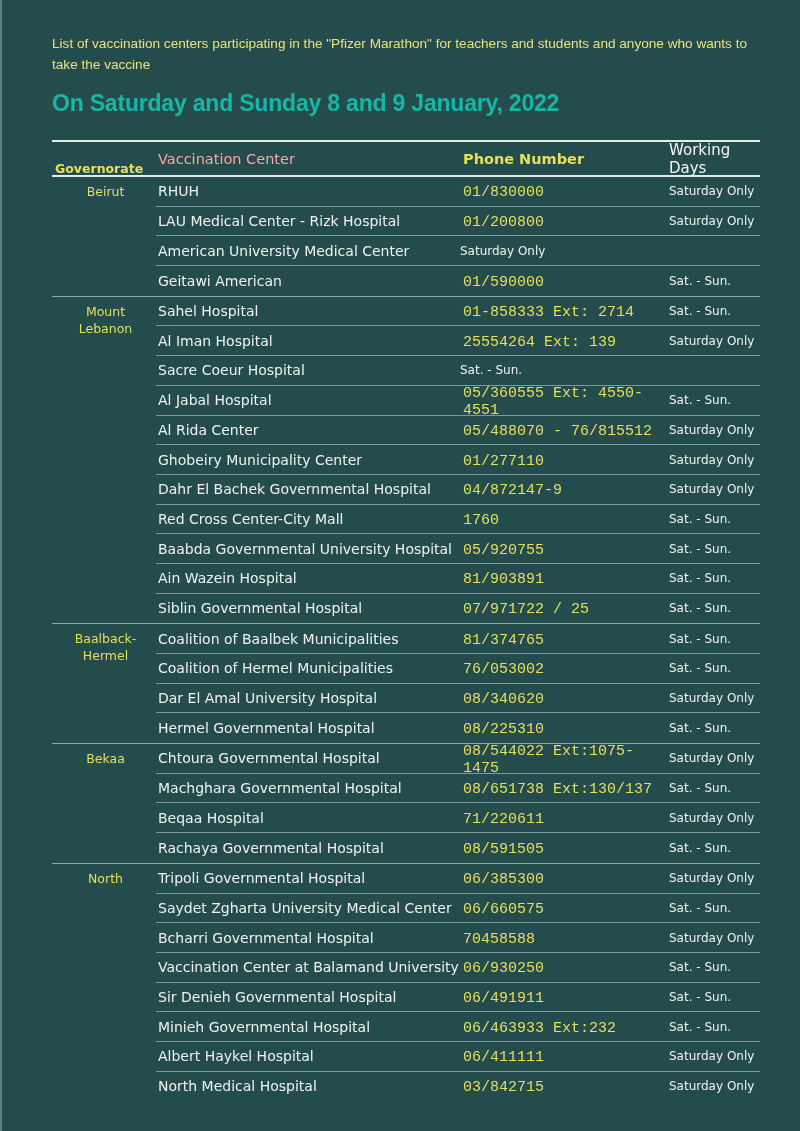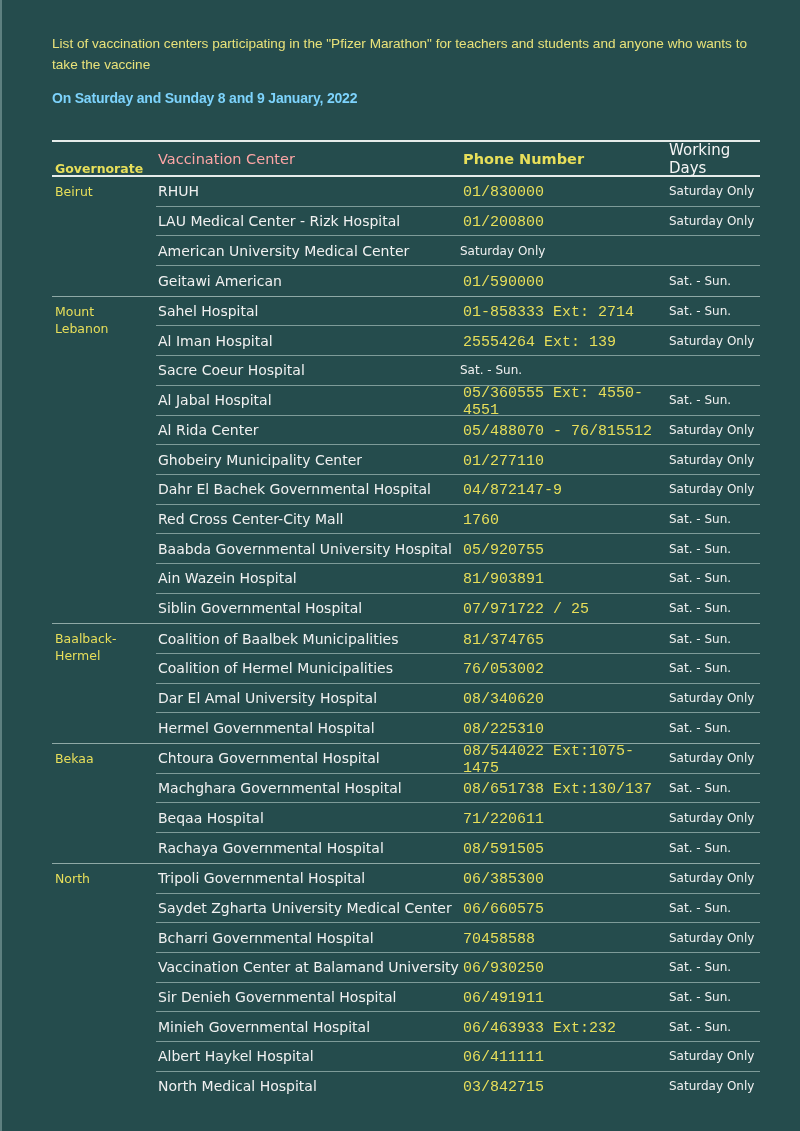--- a/index.html
+++ b/index.html
@@ -13,21 +13,21 @@
     box-sizing: border-box;
   }
   .intro {
     position: absolute; left: 50px; top: 33px; width: 720px;
     font-family: "Liberation Sans", sans-serif;
     font-size: 13.6px; line-height: 21px; color: #e9e27a;
   }
   .title {
     position: absolute; left: 50px; top: 90px;
     font-family: "Liberation Sans", sans-serif;
-    font-weight: bold; font-size: 14px; color: #7dd3fc;
+    font-weight: bold; font-size: 23px; color: #14b8a6;
     letter-spacing: -0.2px;
   }
   .table {
     position: absolute; left: 50px; top: 140px; width: 708px;
   }
   .rule-top { height: 2px; background: #e6ecea; }
   .head {
     display: flex; height: 33px; align-items: center;
     font-weight: bold; font-size: 13.5px;
   }
@@ -40,21 +40,21 @@
   .head .c-center { color: #fca5a5; font-size: 14.5px; font-weight: normal; font-family: "DejaVu Sans", sans-serif; }
   .head .c-phone { color: #e8df5a; font-size: 14.5px; }
   .head .c-days { color: #f5f5f5; font-size: 15px; font-weight: normal; }
   .group {
     display: flex;
     border-bottom: 1.5px solid #8fa9a6;
   }
   .group:last-child { border-bottom: none; }
   .gov-cell {
     width: 104px; padding-left: 3px; box-sizing: border-box;
-    color: #e8df5a; font-size: 12.5px; line-height: 17px; padding-top: 6px;
+    color: #e8df5a; font-size: 12.5px; line-height: 17px; padding-top: 6px; text-align: center;
   }
   .rows { width: 604px; }
   .row {
     display: flex; height: 29.7px; align-items: center;
     border-bottom: 1.5px solid #7e9b99;
     box-sizing: border-box;
   }
   .row:last-child { border-bottom: none; }
   .row .c-center { font-size: 14px; color: #f1f1f1; }
   .row .c-phone { font-size: 15px; color: #e8df5a; font-family: Liberation Mono, monospace; padding-top: 3px; }

